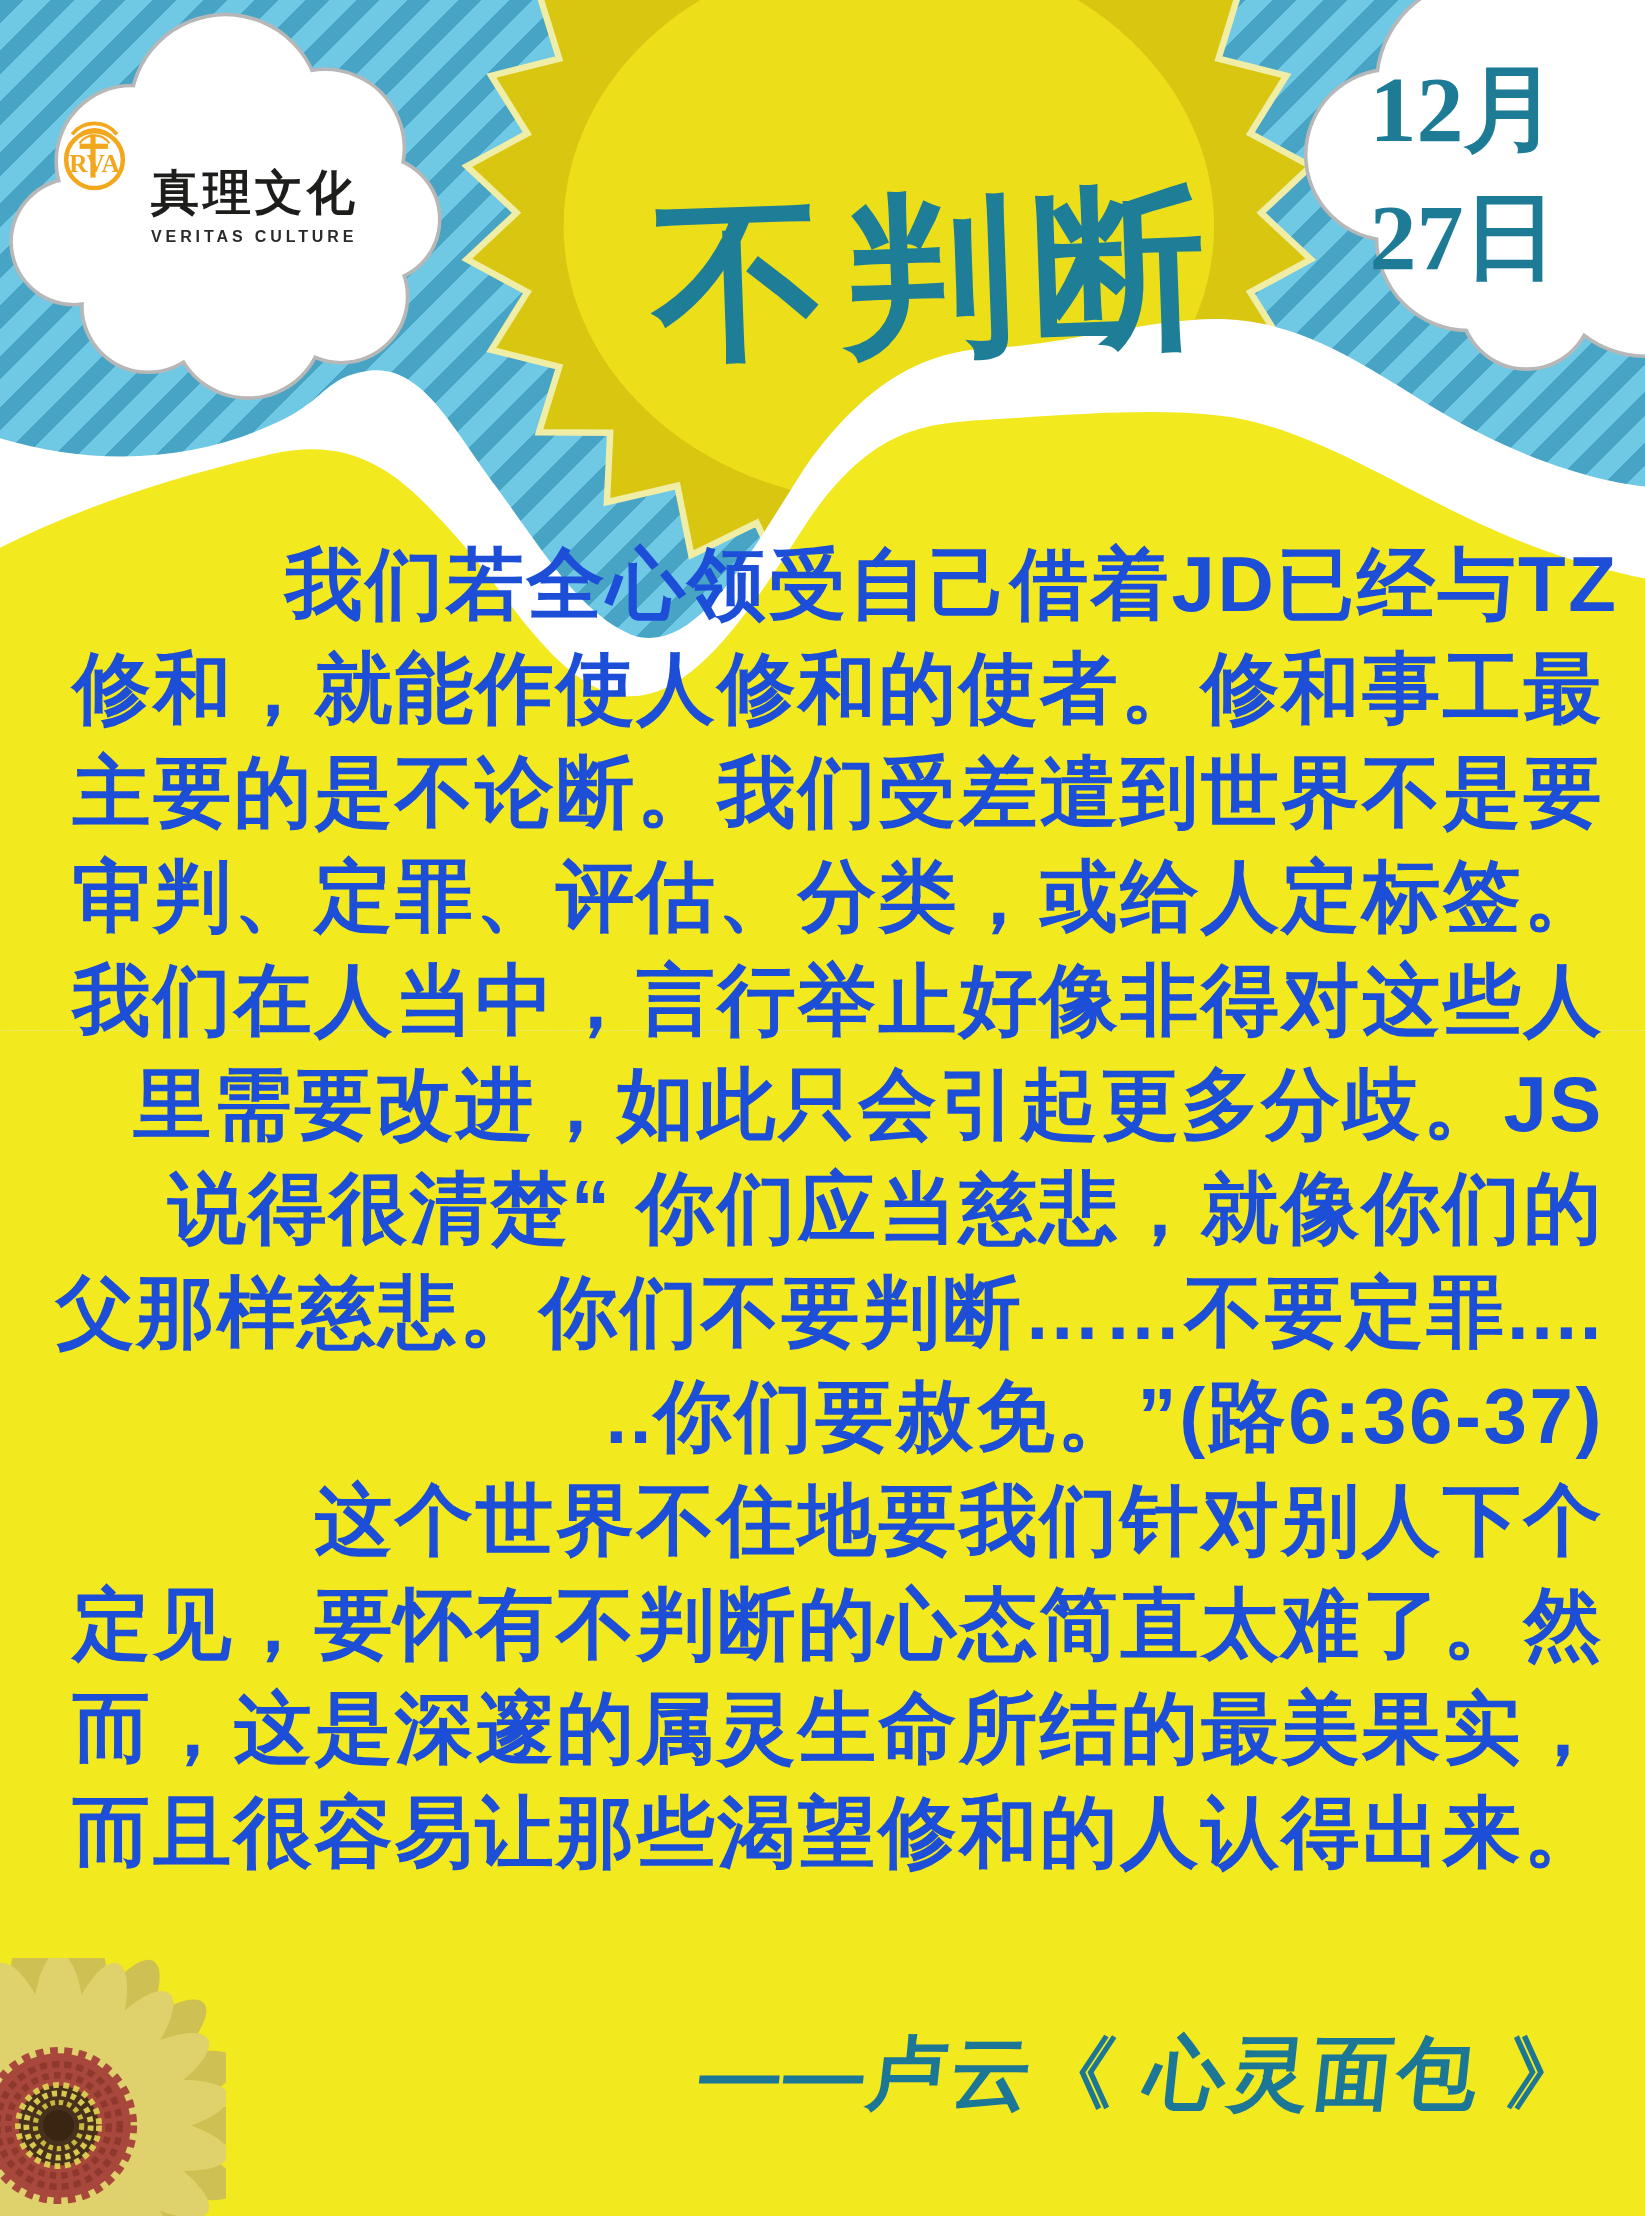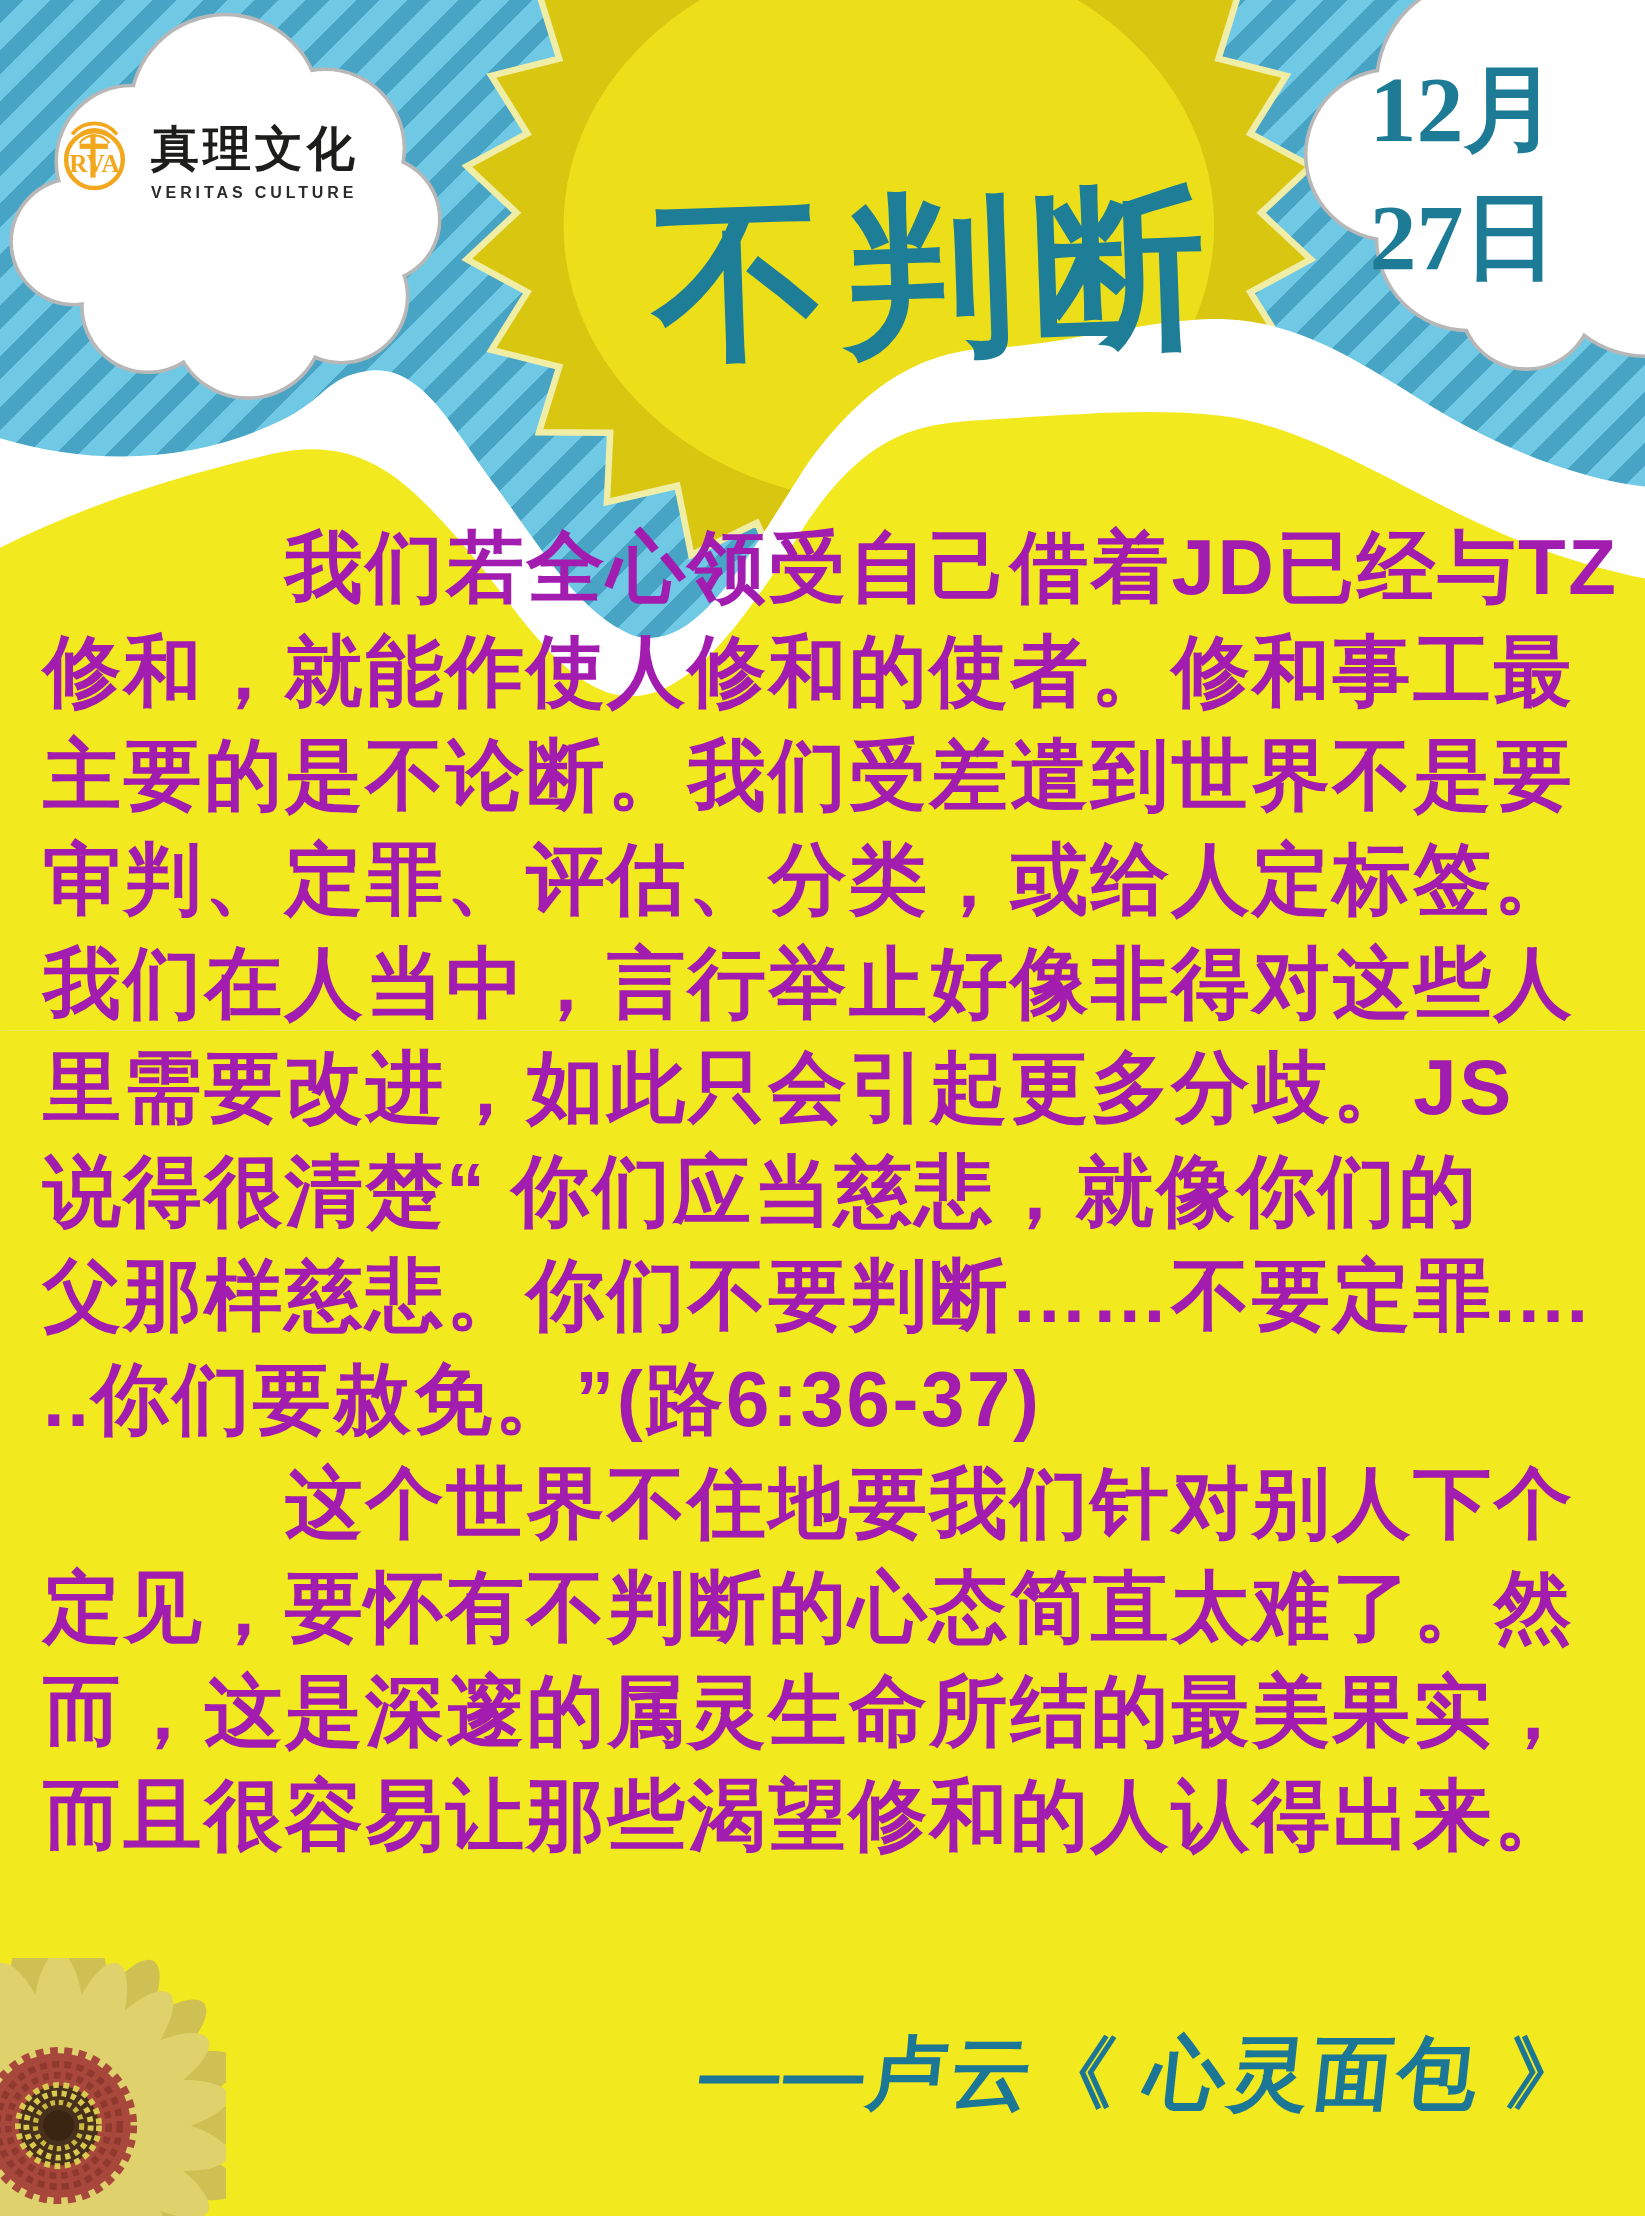--- a/index.html
+++ b/index.html
@@ -19,27 +19,27 @@
   
   .date-block{position:absolute;left:1328px;top:45px;width:271px;text-align:center;
               font-family:"Liberation Serif","DejaVu Serif",serif;font-weight:600;
               color:#1e7b96;}
   .date-block .date-line{font-size:94px;line-height:128px;white-space:nowrap;}
 
   
   .logo-block{position:absolute;left:57px;top:112px;width:335px;height:90px;}
   .logo-emblem{position:absolute;left:0;top:0;width:75px;height:82px;}
   .brand-names{position:absolute;left:94px;top:5.2px;width:238px;}
-  .brand-cn{font-size:48px;font-weight:bold;color:#1d1d1b;letter-spacing:3.9px;white-space:nowrap;}
+  .brand-cn{font-size:48px;font-weight:bold;color:#1d1d1b;letter-spacing:3.9px;white-space:nowrap;margin-top:44px;}
   .brand-en{margin-top:3px;font-size:16px;font-weight:bold;color:#2a2a2a;letter-spacing:3.9px;white-space:nowrap;}
 
   
-  .body-text{position:absolute;left:43px;top:515px;width:1561px;z-index:3;
+  .body-text{position:absolute;left:43px;top:532px;width:1561px;z-index:3;
              font-size:78px;line-height:104px;font-weight:bold;letter-spacing:2.6px;
-             color:#a21caf;}
+             color:#1d4ed8;text-align:right;}
   .body-text .text-line{white-space:nowrap;}
   .attribution{position:absolute;left:43px;top:2021px;width:1548px;z-index:3;
                text-align:right;font-size:80px;font-weight:bold;letter-spacing:3.9px;
                color:#1c7695;transform:skewX(-6deg);white-space:nowrap;}
 
   
   .sunflower{position:absolute;left:-109px;top:1958px;width:335px;height:335px;z-index:2;}
 </style>
 </head>
 <body>

